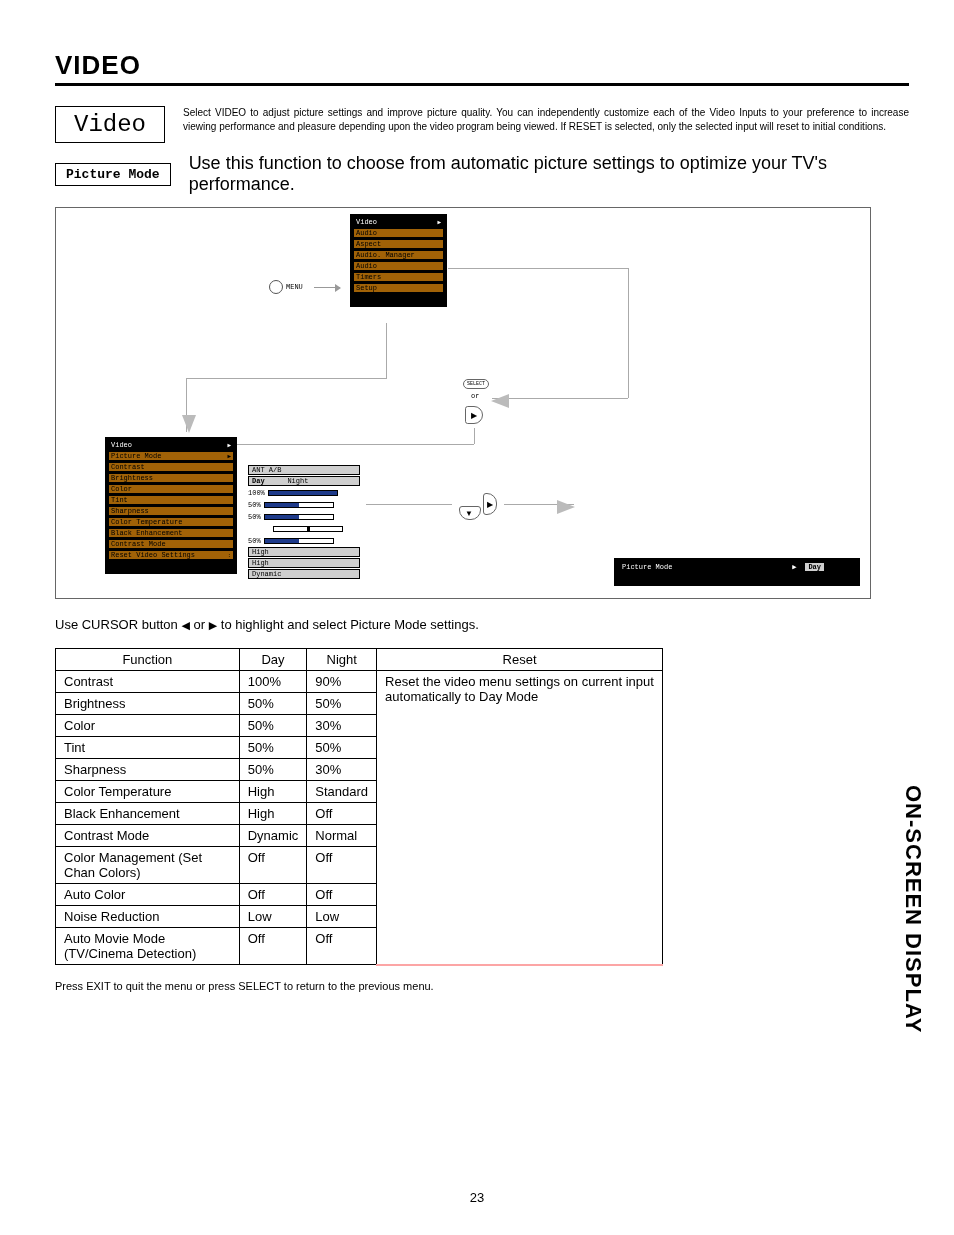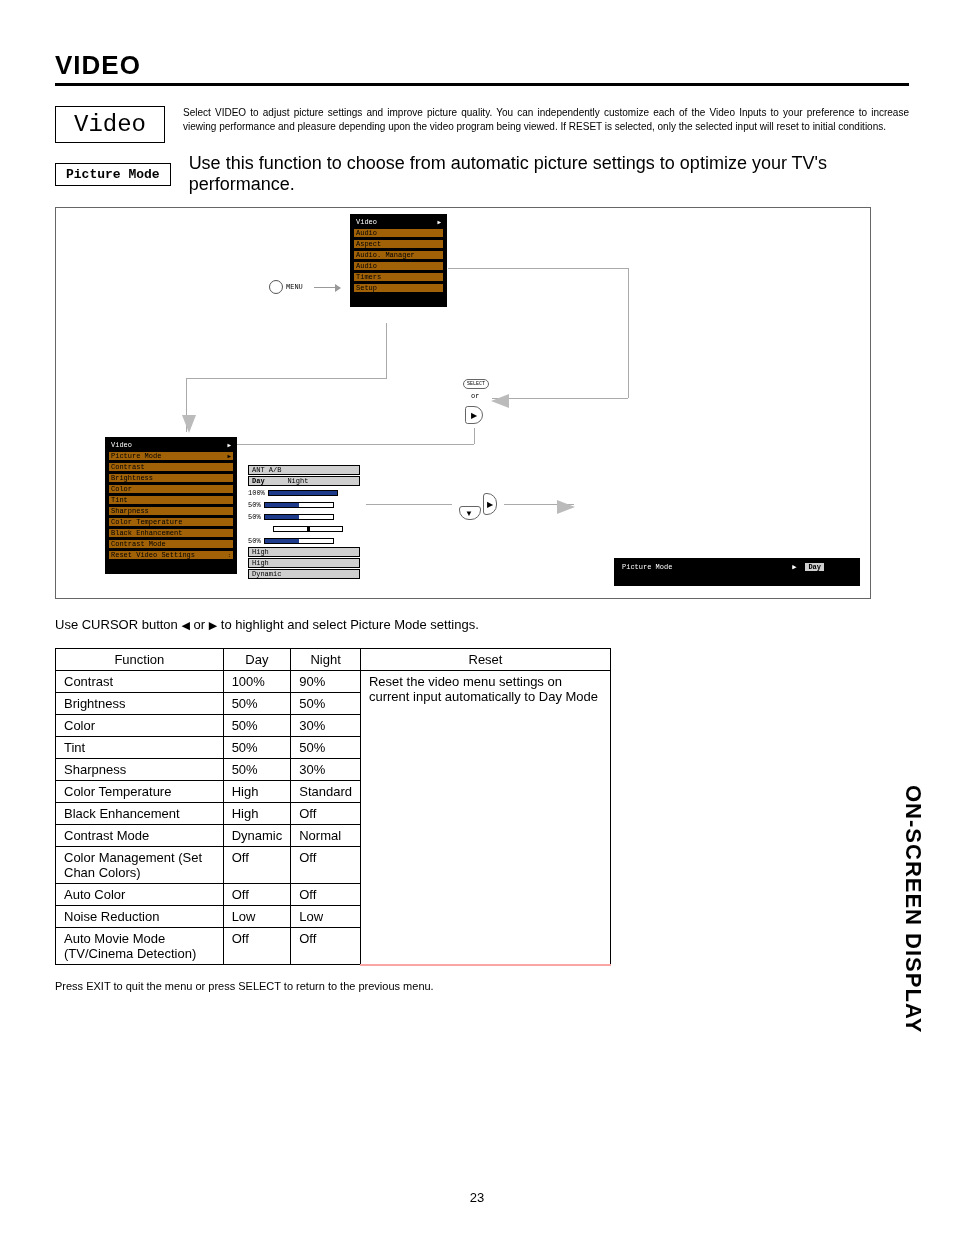--- a/index.html
+++ b/index.html
@@ -157,21 +157,21 @@
   .cursor-r2{
     position:absolute; left:427px; top:285px; width:14px; height:22px;
     border:1px solid #666; border-radius:3px 10px 10px 3px;
     display:flex; align-items:center; justify-content:center; font-size:8px;
   }
 
   .cursor-instr { font-size: 13px; margin-bottom: 16px; }
   .triangle{ font-size:11px; }
 
   
-  table.settings { border-collapse: collapse; width: 556px; font-size: 13px; }
+  table.settings { border-collapse: collapse; width: 608px; font-size: 13px; }
   table.settings th, table.settings td {
     border: 1px solid #000;
     padding: 3px 8px;
     text-align: left;
     vertical-align: top;
   }
   table.settings th { font-weight: normal; text-align: center; }
   table.settings td.reset-cell { border-bottom: 2px solid #fca5a5; }
   .exit-text { font-size: 11px; margin-top: 14px; }
 

